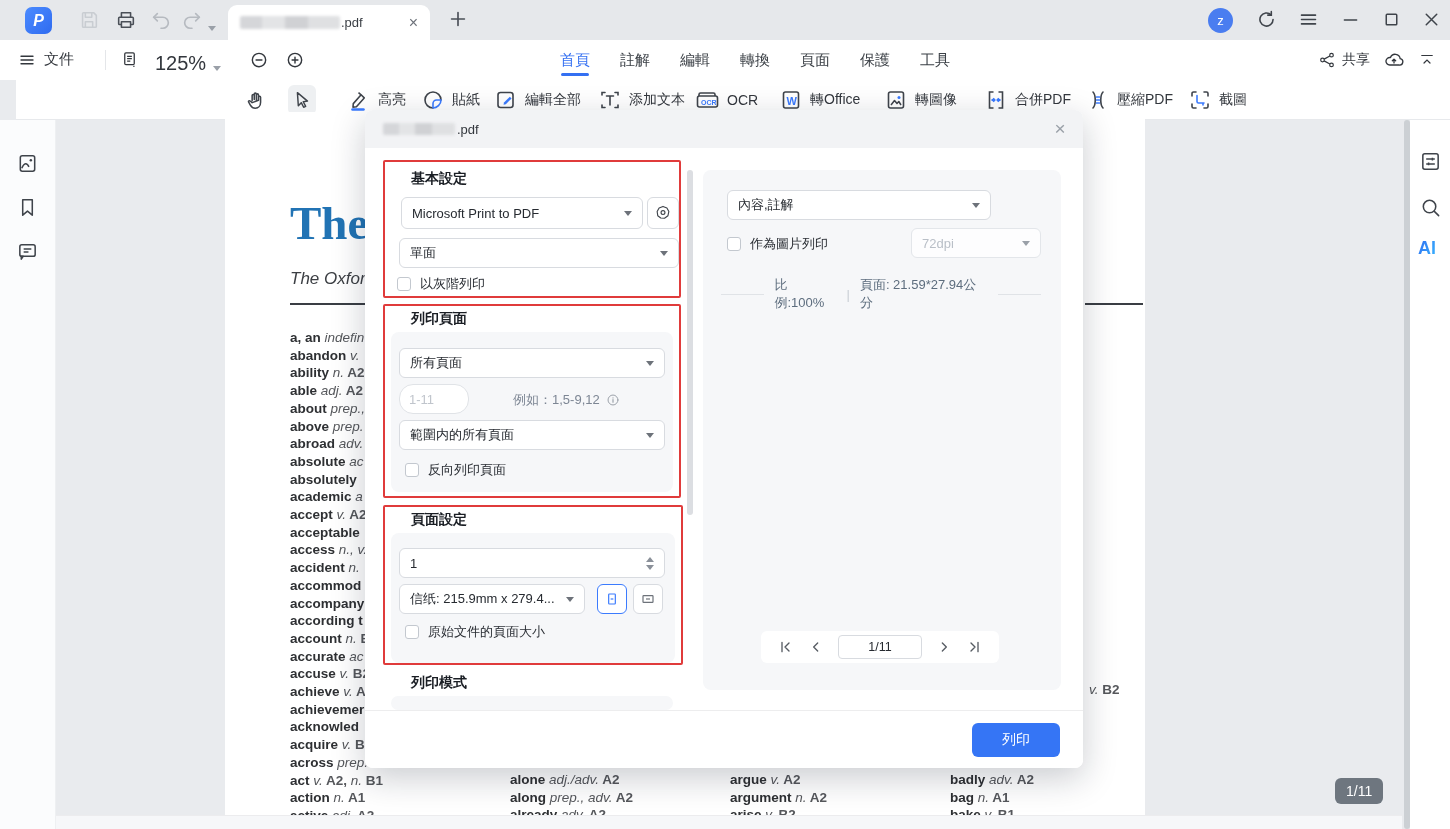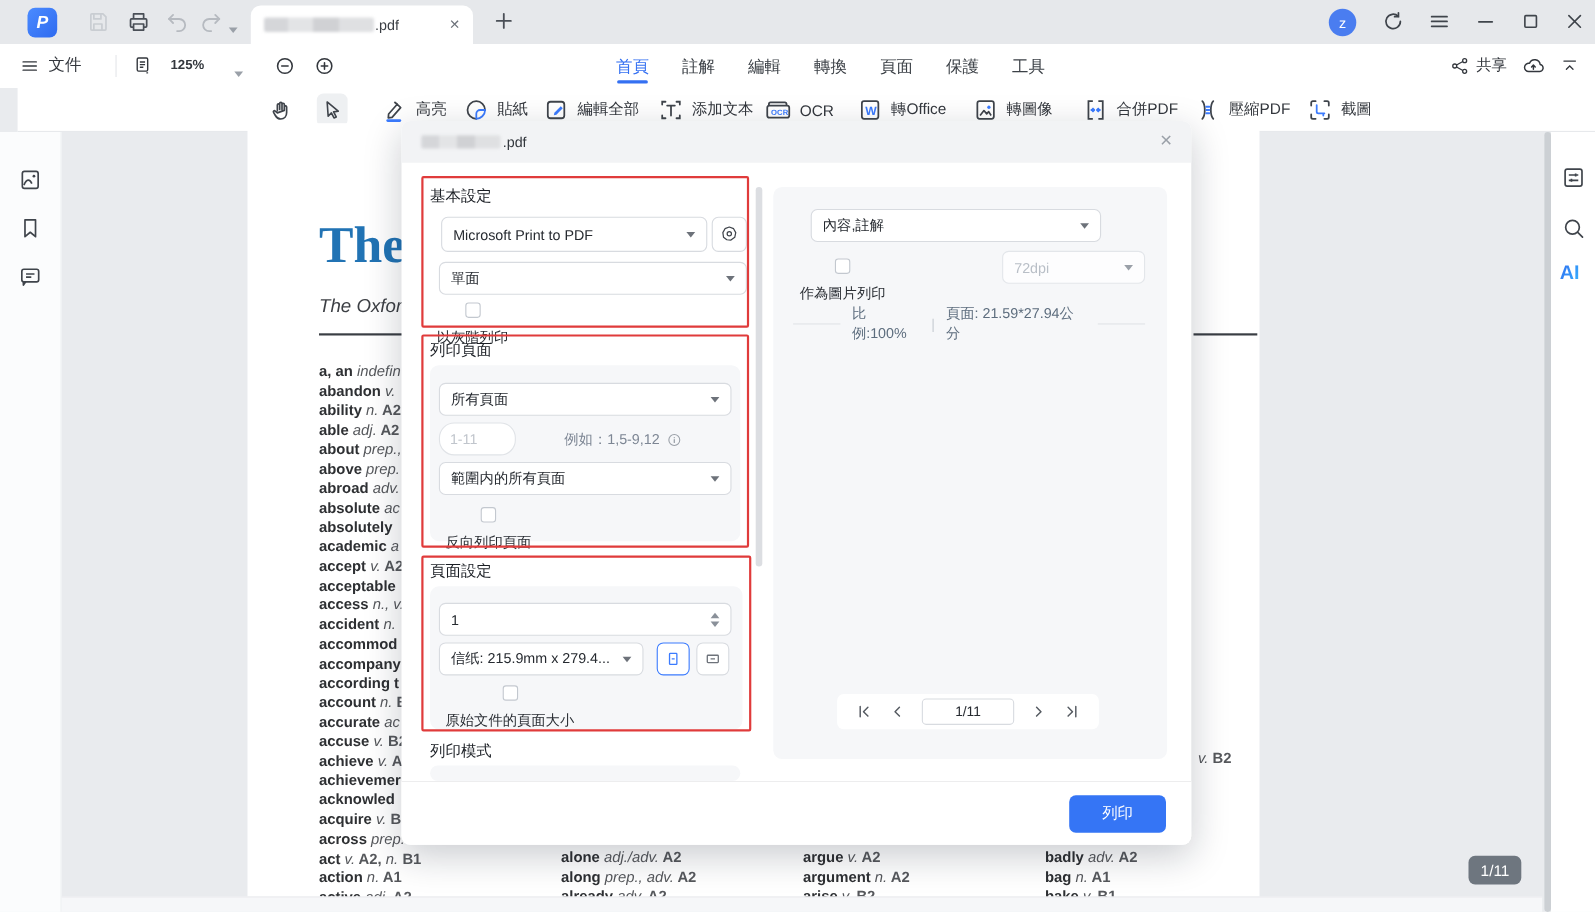--- a/index.html
+++ b/index.html
@@ -12,21 +12,21 @@
   .tb-ic{position:absolute;top:9px;}
   .tab{position:absolute;left:228px;top:5px;width:202px;height:35px;background:#fff;border-radius:9px 9px 0 0;display:flex;align-items:center;padding:0 12px;}
   .tab-name{font-size:13px;color:#3a3e44;display:flex;align-items:center;gap:1px;flex:1;}
   .redact{display:inline-block;background:linear-gradient(90deg,#d5d6d9 0 22%,#e3e4e6 22% 45%,#d0d1d4 45% 68%,#dfe0e2 68%);filter:blur(1.5px);border-radius:2px;}
   .avatar{position:absolute;left:1208px;top:8px;width:25px;height:25px;border-radius:50%;background:#4a7df0;color:#fff;font-size:13px;display:flex;align-items:center;justify-content:center;}
 
   
   .menubar{position:absolute;left:0;top:40px;width:1450px;height:40px;background:#fff;}
   .mb-file{position:absolute;left:18px;top:10px;display:flex;align-items:center;gap:8px;font-size:15px;color:#33373d;}
   .vdiv{position:absolute;width:1px;height:20px;background:#e4e6e9;top:10px;}
-  .zoomtxt{position:absolute;left:155px;top:12px;font-size:12px;color:#33373d;font-weight:bold;}
+  .zoomtxt{position:absolute;left:155px;top:12px;font-size:20px;color:#33373d;}
   .tabs{position:absolute;left:558px;top:0;height:40px;display:flex;gap:26px;align-items:center;}
   .mtab{font-size:15px;color:#3c4147;position:relative;padding:9px 2px;cursor:default;}
   .mtab.active{color:#3470f2;}
   .mtab.active::after{content:"";position:absolute;left:50%;transform:translateX(-50%);bottom:3px;width:28px;height:3px;border-radius:2px;background:#3470f2;}
   .share-grp{position:absolute;right:14px;top:10px;display:flex;align-items:center;gap:14px;font-size:14px;color:#33373d;}
 
   
   .toolbar{position:absolute;left:16px;top:80px;width:1450px;height:40px;background:#fff;border-bottom:1px solid #e7e9ec;}
   .tool{position:absolute;top:5px;height:30px;display:flex;align-items:center;gap:7px;font-size:14px;color:#33373d;}
   .selbox{background:#eef0f2;border-radius:6px;padding:3px;}
@@ -51,30 +51,30 @@
   .seg-i{font-style:italic;color:#56585c;margin-top:40px;}
   .seg-r{color:#56585c;font-weight:bold;}
   .frag{position:absolute;font-size:13.5px;}
   .page-badge{position:absolute;left:1335px;top:778px;background:rgba(99,107,117,.92);color:#fff;font-size:14px;border-radius:6px;padding:5px 11px;}
   .bottom-strip{position:absolute;left:56px;top:815px;width:1346px;height:14px;background:#f6f7f9;border-top:1px solid #ececee;}
 
   
   .dialog{position:absolute;left:365px;top:110px;width:718px;height:658px;background:#fff;border-radius:8px;box-shadow:0 10px 34px rgba(15,23,42,.22);}
   .dlg-head{position:absolute;left:0;top:0;width:718px;height:38px;background:#f2f3f5;border-radius:8px 8px 0 0;display:flex;align-items:center;padding:0 18px;font-size:13px;color:#33373d;}
   .dlg-close{position:absolute;right:10px;top:6px;width:26px;height:26px;display:flex;align-items:center;justify-content:center;font-size:19px;color:#9aa0a8;cursor:default;}
-  .sec-h{position:absolute;font-size:14px;font-weight:normal;color:#1a1e24;}
+  .sec-h{position:absolute;font-size:14px;font-weight:bold;color:#1a1e24;margin-left:20px;}
   .redbox{position:absolute;border:2px solid #e03b3b;border-radius:2px;pointer-events:none;z-index:5;}
   .panel{position:absolute;background:#f6f7f9;border-radius:8px;}
   .select{position:absolute;background:#fff;border:1px solid #d8dbe0;border-radius:6px;display:flex;align-items:center;padding:0 10px;font-size:13px;color:#262a30;height:30px;}
   .select .caret{margin-left:auto;}
   .select.disabled{color:#b9bfc7;border-color:#e3e6ea;background:#fdfdfe;}
   .inputbox{position:absolute;background:#fff;border:1px solid #e0e3e7;border-radius:14px;height:30px;font-size:13px;color:#262a30;padding:0 9px;font-family:inherit;}
   .inputbox::placeholder{color:#c0c5cc;}
   .cb{display:inline-block;width:14px;height:14px;border:1.5px solid #c3c8cf;border-radius:3px;background:#fff;vertical-align:-2px;}
-  .cb-row{position:absolute;display:flex;align-items:center;gap:9px;font-size:13px;color:#2a2e34;flex-direction:column;}
+  .cb-row{position:absolute;display:flex;align-items:center;gap:9px;font-size:13px;color:#2a2e34;}
   .iconbtn{position:absolute;width:32px;height:32px;background:#fff;border:1px solid #d8dbe0;border-radius:6px;display:flex;align-items:center;justify-content:center;}
   .hint{position:absolute;font-size:13px;color:#7d8694;display:flex;align-items:center;gap:6px;}
   .spin{position:absolute;background:#fff;border:1px solid #d8dbe0;border-radius:6px;height:30px;display:flex;align-items:center;padding:0 10px;font-size:13px;color:#262a30;}
   .spin-arrows{margin-left:auto;display:flex;flex-direction:column;gap:3px;}
   .tri-u{width:0;height:0;border-left:4px solid transparent;border-right:4px solid transparent;border-bottom:5px solid #8a9099;}
   .tri-d{width:0;height:0;border-left:4px solid transparent;border-right:4px solid transparent;border-top:5px solid #8a9099;}
   .orient{position:absolute;width:30px;height:30px;border-radius:6px;display:flex;align-items:center;justify-content:center;background:#fff;}
   .orient.sel{border:1px solid #3b7bfe;}
   .orient.unsel{border:1px solid #d8dbe0;}
   .scrollthumb{position:absolute;left:322px;top:60px;width:6px;height:345px;background:#dcdee2;border-radius:3px;}
@@ -504,21 +504,21 @@
       <span class="cb"></span>
       <span>原始文件的頁面大小</span>
     </div>
     <div class="redbox" style="left:18px;top:395px;width:300px;height:160px"></div>
 
     <div class="sec-h" style="left:26px;top:564px">列印模式</div>
     <div class="panel" style="left:26px;top:586px;width:282px;height:14px"></div>
     <div class="scrollthumb"></div>
 
     <div class="panel" style="left:338px;top:60px;width:358px;height:520px"></div>
-    <div class="select" style="left:372px;top:80px;width:264px">
+    <div class="select" style="left:362px;top:80px;width:264px">
       <span>內容,註解</span>
         <span class="caret"></span>
     </div>
     <div class="cb-row" style="left:362px;top:125px">
       <span class="cb"></span>
       <span>作為圖片列印</span>
     </div>
     <div class="select disabled" style="left:546px;top:118px;width:130px">
       <span>72dpi</span>
         <span class="caret lite"></span>

